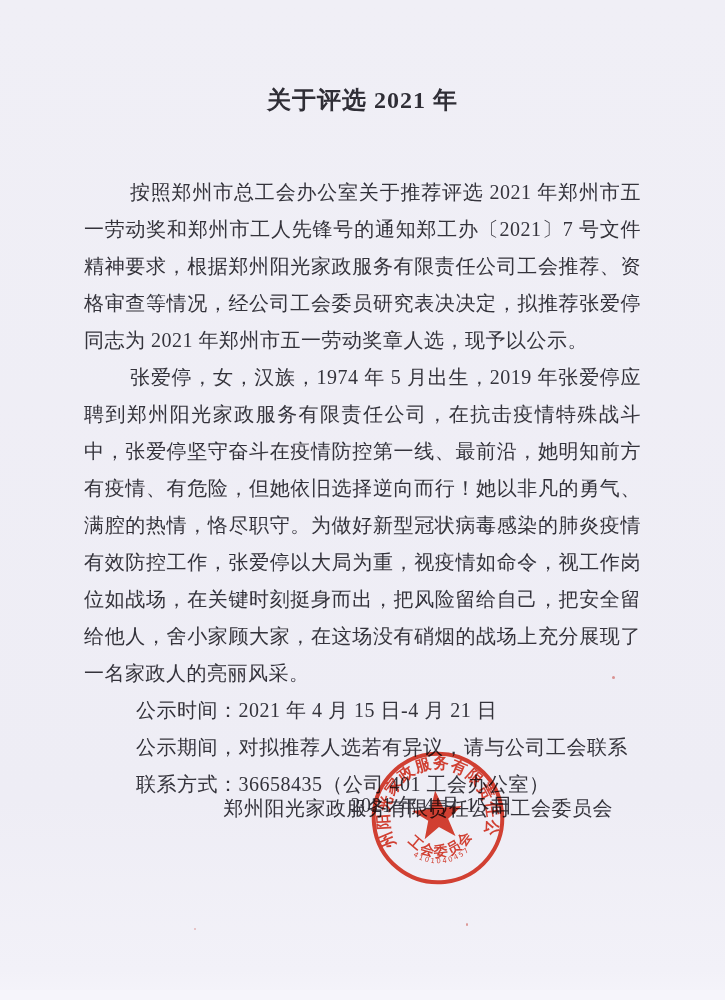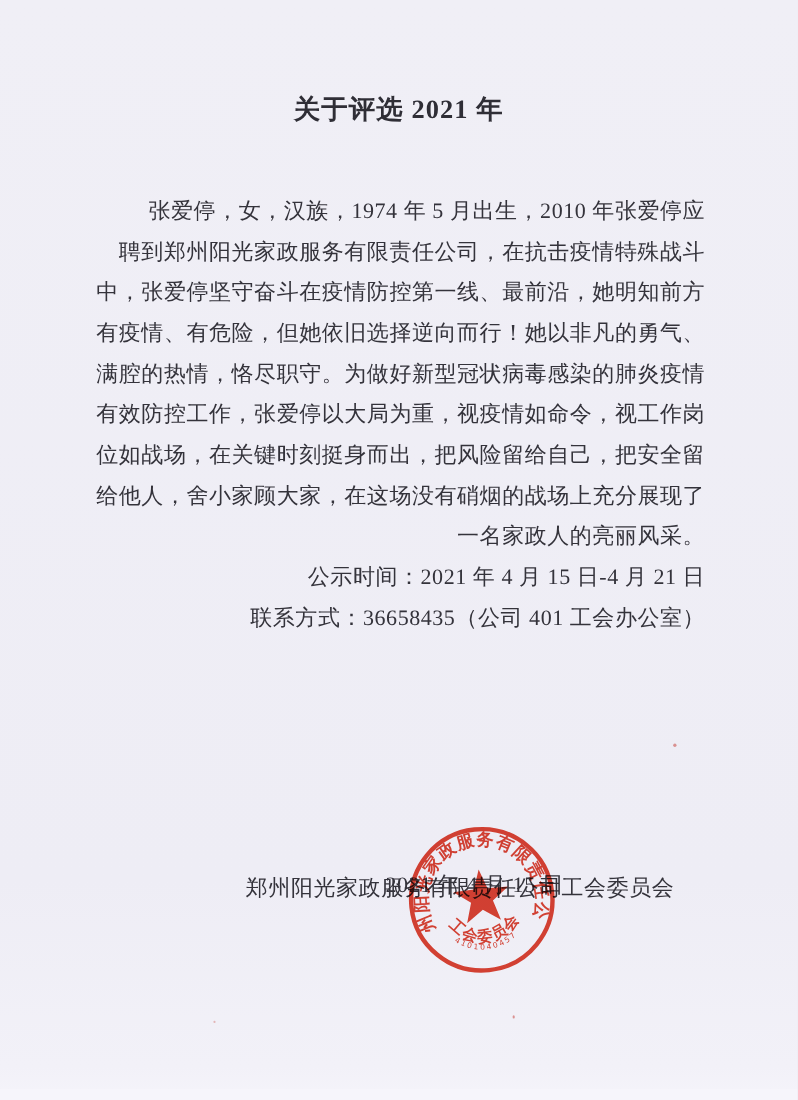--- a/index.html
+++ b/index.html
@@ -17,21 +17,21 @@
   .title-block{
     position:absolute;top:80px;left:0;width:725px;
     text-align:center;font-weight:700;font-size:24px;line-height:40px;
     letter-spacing:1px;color:#2f2e36;
   }
   .body-text{
     position:absolute;top:174px;left:84px;width:557px;
     font-size:20px;line-height:37px;letter-spacing:0.5px;
     text-align:justify;text-justify:inter-ideograph;
   }
-  .body-text p{margin:0;padding:0;text-align:right;}
+  .body-text p{margin:0;padding:0;}
   .para{text-indent:2.3em;}
   .single-line{text-indent:52px;text-align:left;white-space:nowrap;}
   .signature-org{
     position:absolute;top:795px;left:0;width:725px;height:26px;
     font-size:20px;line-height:26px;letter-spacing:0.5px;
     text-align:right;padding-right:112px;box-sizing:border-box;
     white-space:nowrap;
   }
   .signature-date{
     position:absolute;top:792px;left:0;width:725px;height:26px;
@@ -58,22 +58,24 @@
 </head>
 <body>
 
 <div class="page">
 
   <div class="title-block">
     <div>关于评选 2021 年</div>
   </div>
 
   <div class="body-text">
-    <p class="para">张爱停，女，汉族，1974 年 5 月出生，2010 年张爱停应聘到郑州阳光家政服务有限责任公司，在抗击疫情特殊战斗中，张爱停坚守奋斗在疫情防控第一线、最前沿，她明知前方有疫情、有危险，但她依旧选择逆向而行！她以非凡的勇气、满腔的热情，恪尽职守。为做好新型冠状病毒感染的肺炎疫情有效防控工作，张爱停以大局为重，视疫情如命令，视工作岗位如战场，在关键时刻挺身而出，把风险留给自己，把安全留给他人，舍小家顾大家，在这场没有硝烟的战场上充分展现了一名家政人的亮丽风采。</p>
+    <p class="para">按照郑州市总工会办公室关于推荐评选 2021 年郑州市五一劳动奖和郑州市工人先锋号的通知郑工办〔2021〕7 号文件精神要求，根据郑州阳光家政服务有限责任公司工会推荐、资格审查等情况，经公司工会委员研究表决决定，拟推荐张爱停同志为 2021 年郑州市五一劳动奖章人选，现予以公示。</p>
+    <p class="para">张爱停，女，汉族，1974 年 5 月出生，2019 年张爱停应聘到郑州阳光家政服务有限责任公司，在抗击疫情特殊战斗中，张爱停坚守奋斗在疫情防控第一线、最前沿，她明知前方有疫情、有危险，但她依旧选择逆向而行！她以非凡的勇气、满腔的热情，恪尽职守。为做好新型冠状病毒感染的肺炎疫情有效防控工作，张爱停以大局为重，视疫情如命令，视工作岗位如战场，在关键时刻挺身而出，把风险留给自己，把安全留给他人，舍小家顾大家，在这场没有硝烟的战场上充分展现了一名家政人的亮丽风采。</p>
     <p class="single-line">公示时间：2021 年 4 月 15 日-4 月 21 日</p>
+    <p class="single-line">公示期间，对拟推荐人选若有异议，请与公司工会联系</p>
     <p class="single-line">联系方式：36658435（公司 401 工会办公室）</p>
   </div>
 
   <div class="signature-org">郑州阳光家政服务有限责任公司工会委员会</div>
   <div class="signature-date">2021 年 4 月 15 日</div>
 
   <div class="stamp">
     <svg viewBox="0 0 200 200" xmlns="http://www.w3.org/2000/svg">
       <defs>
         <path id="ringTextPath" d="M 38.4 128.7 A 68 68 0 1 1 161.6 128.7" fill="none"></path>

